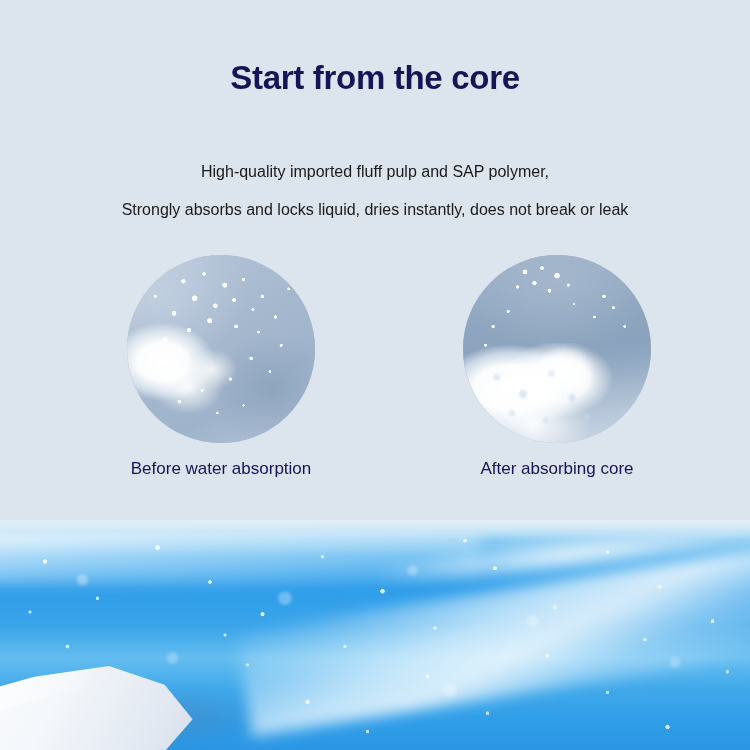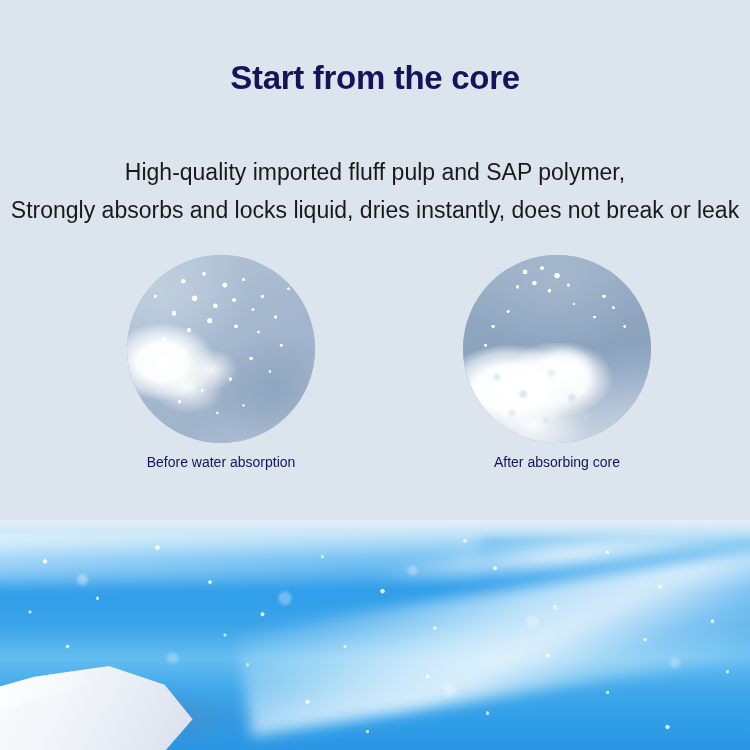--- a/index.html
+++ b/index.html
@@ -39,21 +39,21 @@
     margin-top:13px;
   }
   .headline-line { display:block; white-space:nowrap; }
 
   .subhead {
     position:absolute;
     left:0; top:153px;
     width:750px;
     text-align:center;
     color:#1a1a1a;
-    font-size:23px;
+    font-size:16px;
     line-height:38px;
   }
   .subhead-line { display:block; white-space:nowrap; }
 
   
   .compare-row {
     position:absolute;
     left:0; top:255px;
     width:750px; height:190px;
   }
@@ -181,25 +181,25 @@
       radial-gradient(circle at 58% 52%, rgba(202,219,237,.8) 0 3.4px, transparent 4.0px),
       radial-gradient(circle at 26% 68%, rgba(212,227,242,.8) 0 3.0px, transparent 3.6px),
       radial-gradient(circle at 44% 76%, rgba(208,224,240,.75) 0 2.6px, transparent 3.2px),
       radial-gradient(circle at 66% 72%, rgba(198,216,235,.7) 0 2.8px, transparent 3.4px);
     filter:blur(0.8px);
     opacity:.85;
   }
 
   .compare-caption {
     position:absolute;
-    top:196px;
+    top:203px;
     width:188px;
     text-align:center;
     color:#141459;
-    font-size:14px;
+    font-size:17px;
     line-height:22px;
     white-space:nowrap;
   }
   .compare-item.left  .compare-caption { left:-16px; width:220px; }
   .compare-item.right .compare-caption { left:-10px; width:208px; }
 
   
   .hero-photo {
     position:absolute;
     left:0; top:520px;

